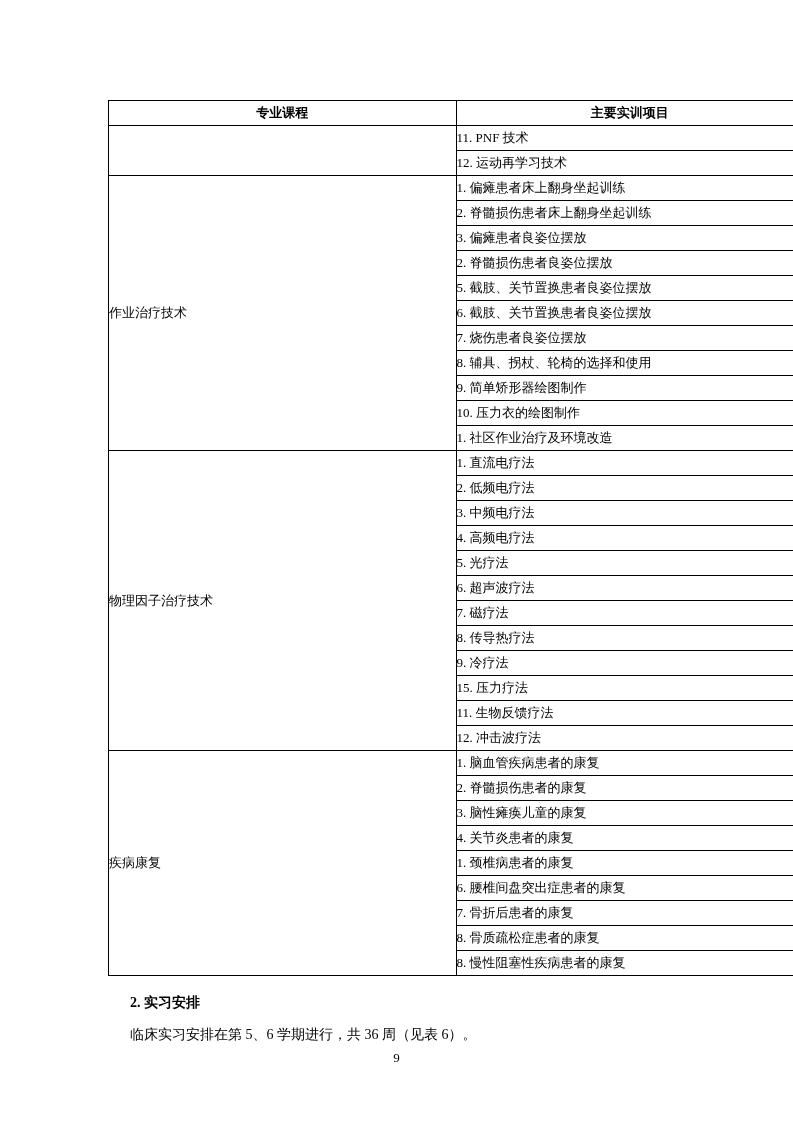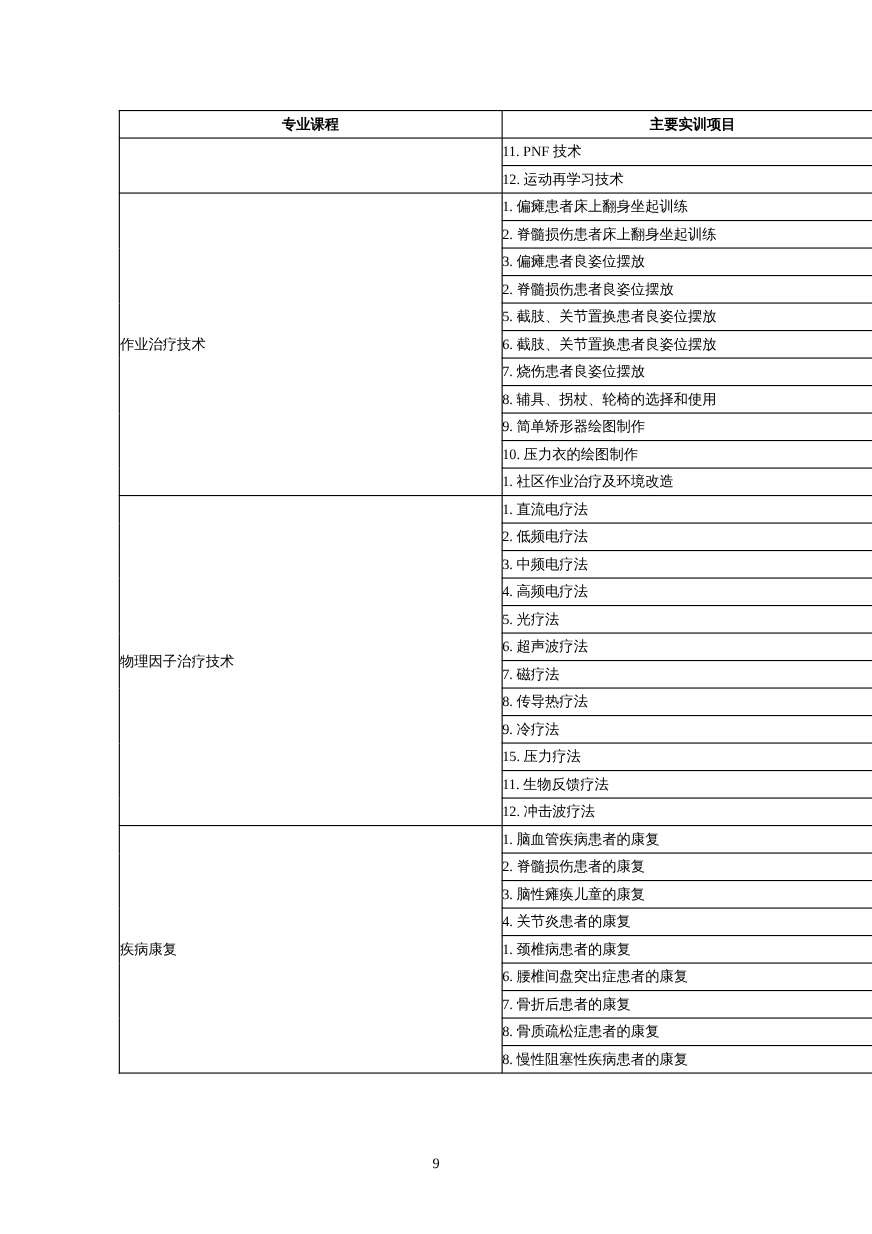--- a/index.html
+++ b/index.html
@@ -193,15 +193,17 @@
       <tr>
           <td class="item-cell">8. 骨质疏松症患者的康复</td>
         </tr>
       <tr>
           <td class="item-cell">8. 慢性阻塞性疾病患者的康复</td>
         </tr>
 
     </tbody>
   </table>
 
+  <div class="section-title">2. 实习安排</div>
+  <div class="body-para">临床实习安排在第 5、6 学期进行，共 36 周（见表 6）。</div>
 
   <div class="page-number">9</div>
 </div>
 
 </body></html>

